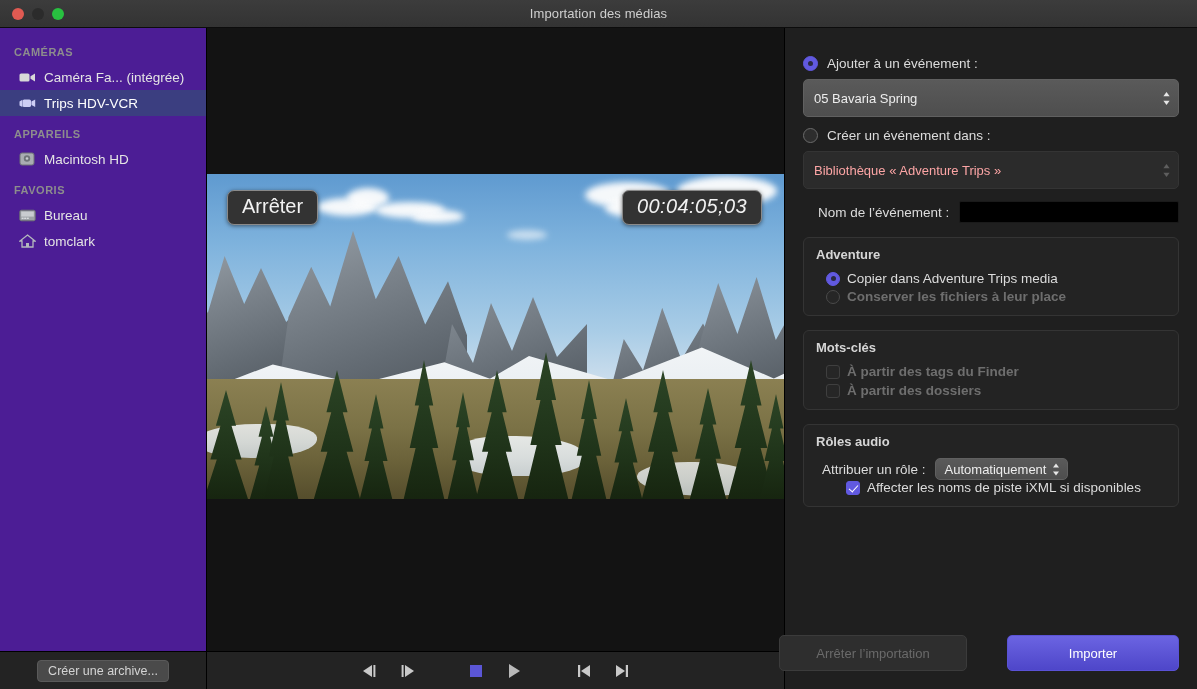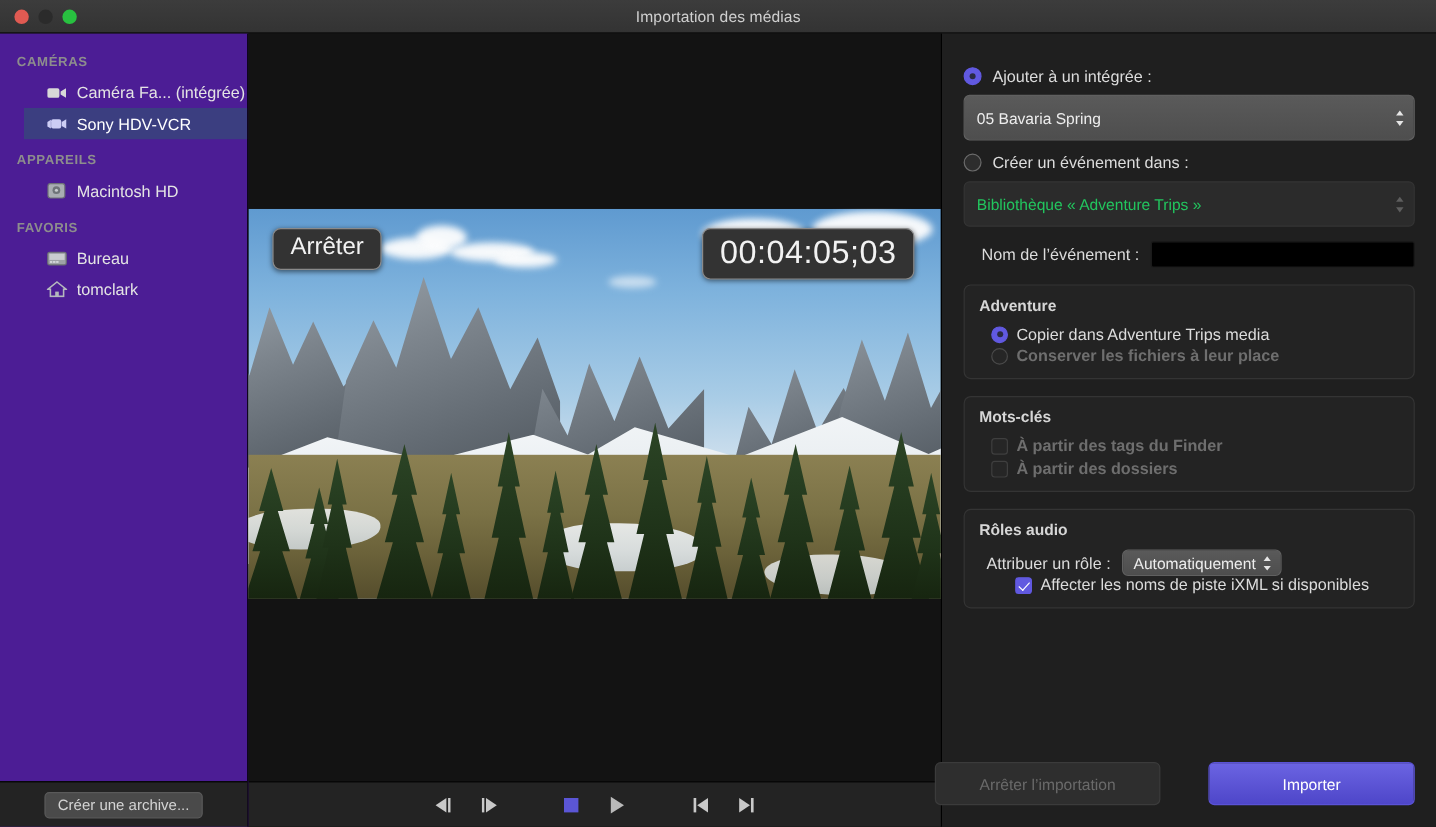--- a/index.html
+++ b/index.html
@@ -47,21 +47,21 @@
     position: relative;
   }
   .sb-scroll { flex: 1; padding-top: 12px; overflow: hidden; }
   .sb-header {
     font-size: 11px; font-weight: bold; color: #8d8d8d;
     letter-spacing: .5px; padding: 6px 0 6px 14px; text-transform: uppercase;
   }
   .sb-item {
     display: flex; align-items: center; gap: 8px;
     height: 26px; padding-left: 18px;
-    font-size: 13.5px; color: #e4e4e4; margin-left: 20px;
+    font-size: 13.5px; color: #e4e4e4;
   }
   .sb-item.selected { background: #3b3e80; color: #fff; }
   .sb-icon { width: 18px; height: 16px; display: flex; align-items: center; justify-content: center; }
   .sb-label { white-space: nowrap; }
   .sb-footer {
     height: 38px; flex: 0 0 38px;
     border-top: 1px solid #000;
     background: #232323;
     display: flex; align-items: center; justify-content: center;
   }
@@ -119,21 +119,21 @@
   }
   .badge {
     position: absolute;
     background: #333333; color: #f2f2f2;
     border: 1px solid #8a8a8a; border-radius: 7px;
     font-size: 20px; padding: 4px 14px 6px;
     box-shadow: 0 1px 4px rgba(0,0,0,.5);
     line-height: 1.15;
   }
   .badge.stop { top: 16px; left: 20px; }
-  .badge.tc   { top: 16px; right: 22px; font-size: 27px; letter-spacing: .4px; }
+  .badge.tc   { top: 16px; right: 22px; font-size: 20px; letter-spacing: .4px; font-style: italic; }
 
   
   .transport {
     height: 38px; flex: 0 0 38px;
     border-top: 1px solid #000;
     background: #232323;
     display: flex; align-items: center; justify-content: center;
     gap: 0;
   }
   .tbtn {
@@ -174,21 +174,21 @@
   .popup {
     height: 38px; border-radius: 5px;
     background: linear-gradient(to bottom, #5a5a5a, #4e4e4e);
     border: 1px solid #606060;
     display: flex; align-items: center;
     padding: 0 6px 0 10px;
     font-size: 13px; color: #ededed;
     position: relative;
   }
   .popup.disabled {
-    background: #2b2b2b; border-color: #343434; color: #22c55e;
+    background: #2b2b2b; border-color: #343434; color: #fca5a5;
   }
   .popup .ptext { flex: 1; white-space: nowrap; overflow: hidden; }
   .chev { width: 11px; height: 17px; flex: 0 0 11px; }
 
   .evt-field {
     flex: 1; height: 22px; background: #000;
     border: 1px solid #1a1a1a; border-radius: 2px;
   }
 
   .group {
@@ -276,21 +276,21 @@
         </div>
 
         <div class="sb-item selected">
           <span class="sb-icon">
             <svg width="17" height="11" viewBox="0 0 17 11">
                 <path d="M0.5 3.6 L3.4 1.8 L3.4 9 L0.5 7.4 Z" fill="#cdcdf5"></path>
                 <rect x="3.6" y="1.4" width="8.4" height="7.6" rx="1.6" fill="#cdcdf5"></rect>
                 <path d="M12.4 3.6 L16.2 1.4 L16.2 9 L12.4 6.9 Z" fill="#cdcdf5"></path>
               </svg>
           </span>
-          <span class="sb-label">Sony HDV-VCR</span>
+          <span class="sb-label">Trips HDV-VCR</span>
         </div>
 
         <div class="sb-header" style="padding-top:12px">APPAREILS</div>
 
         <div class="sb-item">
           <span class="sb-icon">
             <svg width="16" height="14" viewBox="0 0 16 14">
                 <rect x="1" y="1" width="14" height="12" rx="2" fill="#a9adb2" stroke="#6e7277"></rect>
                 <circle cx="8" cy="6.5" r="3.2" fill="#6f7479"></circle>
                 <circle cx="8" cy="6.5" r="1.3" fill="#c9ccd0"></circle>
@@ -418,21 +418,21 @@
               <rect x="12.8" y="1" width="2.2" height="12" fill="#c9c9c9"></rect>
             </svg>
         </div>
       </div>
     </div>
 
     <div class="rightpanel">
 
       <div class="row" style="margin-top:14px">
         <span class="radio on"></span>
-        <span class="lbl">Ajouter à un intégrée :</span>
+        <span class="lbl">Ajouter à un événement :</span>
       </div>
 
       <div class="popup" style="margin-top:8px">
         <span class="ptext">05 Bavaria Spring</span>
         <svg class="chev" viewBox="0 0 11 17">
           <path d="M5.5 2 L8.6 6.2 L2.4 6.2 Z" fill="#e6e6e6"></path>
           <path d="M5.5 15 L8.6 10.8 L2.4 10.8 Z" fill="#e6e6e6"></path>
         </svg>
       </div>
 

